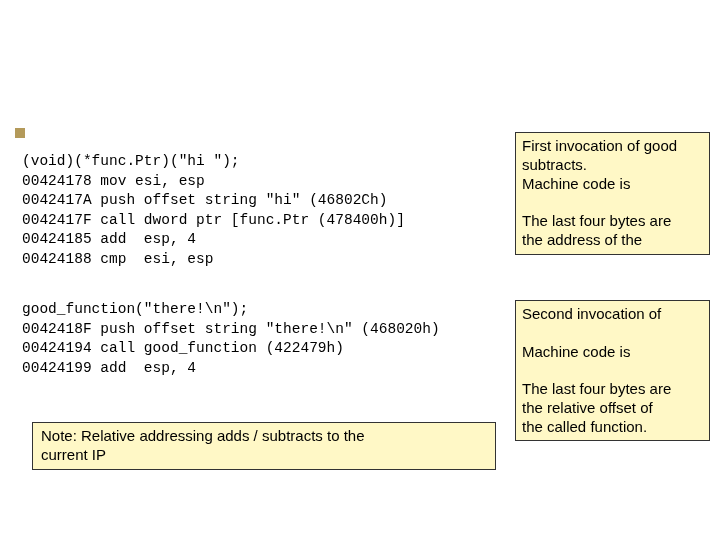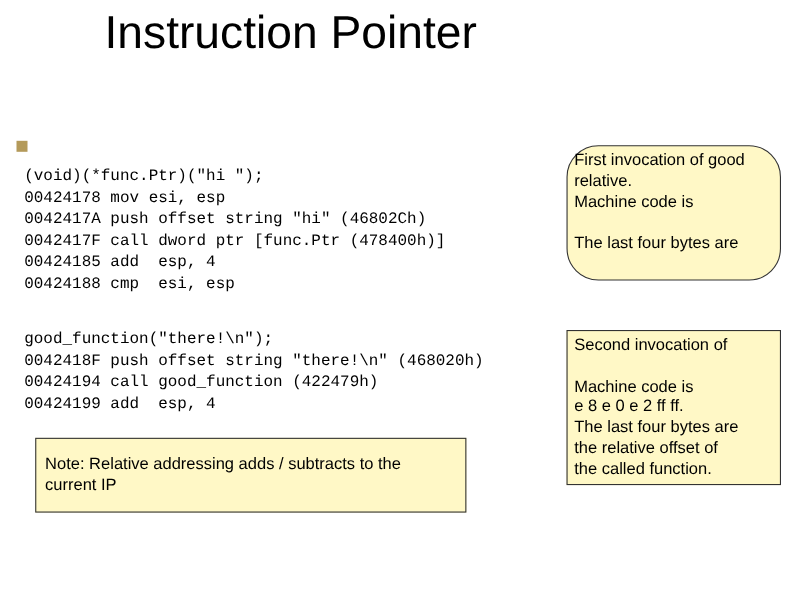--- a/index.html
+++ b/index.html
@@ -42,60 +42,60 @@
     position: absolute;
     background: #fff8c6;
     border: 1px solid #333;
     font-family: Arial, Helvetica, sans-serif;
     font-size: 15px;
     line-height: 1.25;
     color: #000;
     padding: 4px 6px;
     box-sizing: border-box;
   }
-  #annot1 { left: 515px; top: 132px; width: 195px; border-radius: 29px; }
+  #annot1 { left: 515px; top: 132px; width: 195px; }
   #annot2 { left: 515px; top: 300px; width: 195px; }
-  #annot3 { left: 32px;  top: 398px; width: 392px; padding:14px 8px; font-size:15px; }
+  #annot3 { left: 32px;  top: 422px; width: 464px; padding:4px 8px; font-size:15px; }
   .u { }
 </style>
 </head>
 <body>
 
 <div class="title">
-  <span>Instruction Pointer</span><br>
+  <br>
 </div>
 
 <div class="bullet"></div>
 
 <div id="code1" class="code-block">(void)(*func.Ptr)("hi ");
 00424178 mov esi, esp
 0042417A push offset string "hi" (46802Ch)
 0042417F call dword ptr [func.Ptr (478400h)]
 00424185 add  esp, 4
 00424188 cmp  esi, esp</div>
 
 <div id="code2" class="code-block">good_function("there!\n");
 0042418F push offset string "there!\n" (468020h)
 00424194 call good_function (422479h)
 00424199 add  esp, 4</div>
 
 <div id="annot1" class="annot">
   <span>First invocation of good</span><br>
-  <span>relative.</span><br>
+  <span>subtracts.</span><br>
   <span>Machine code is</span><br>
   <br>
   <span>The last four bytes are</span><br>
-  <br>
+  <span>the address of the</span><br>
 </div>
 
 <div id="annot2" class="annot">
   <span>Second invocation of</span><br>
   <br>
   <span>Machine code is</span><br>
-  <span>e 8 e 0 e 2 ff ff.</span><br>
+  <br>
   <span>The last four bytes are</span><br>
   <span>the </span><span class="u">relative</span><span> offset of</span><br>
   <span>the called function.</span>
 </div>
 
 <div id="annot3" class="annot">
   <span>Note: Relative addressing adds / subtracts to the</span><br>
   <span>current IP</span>
 </div>
 

